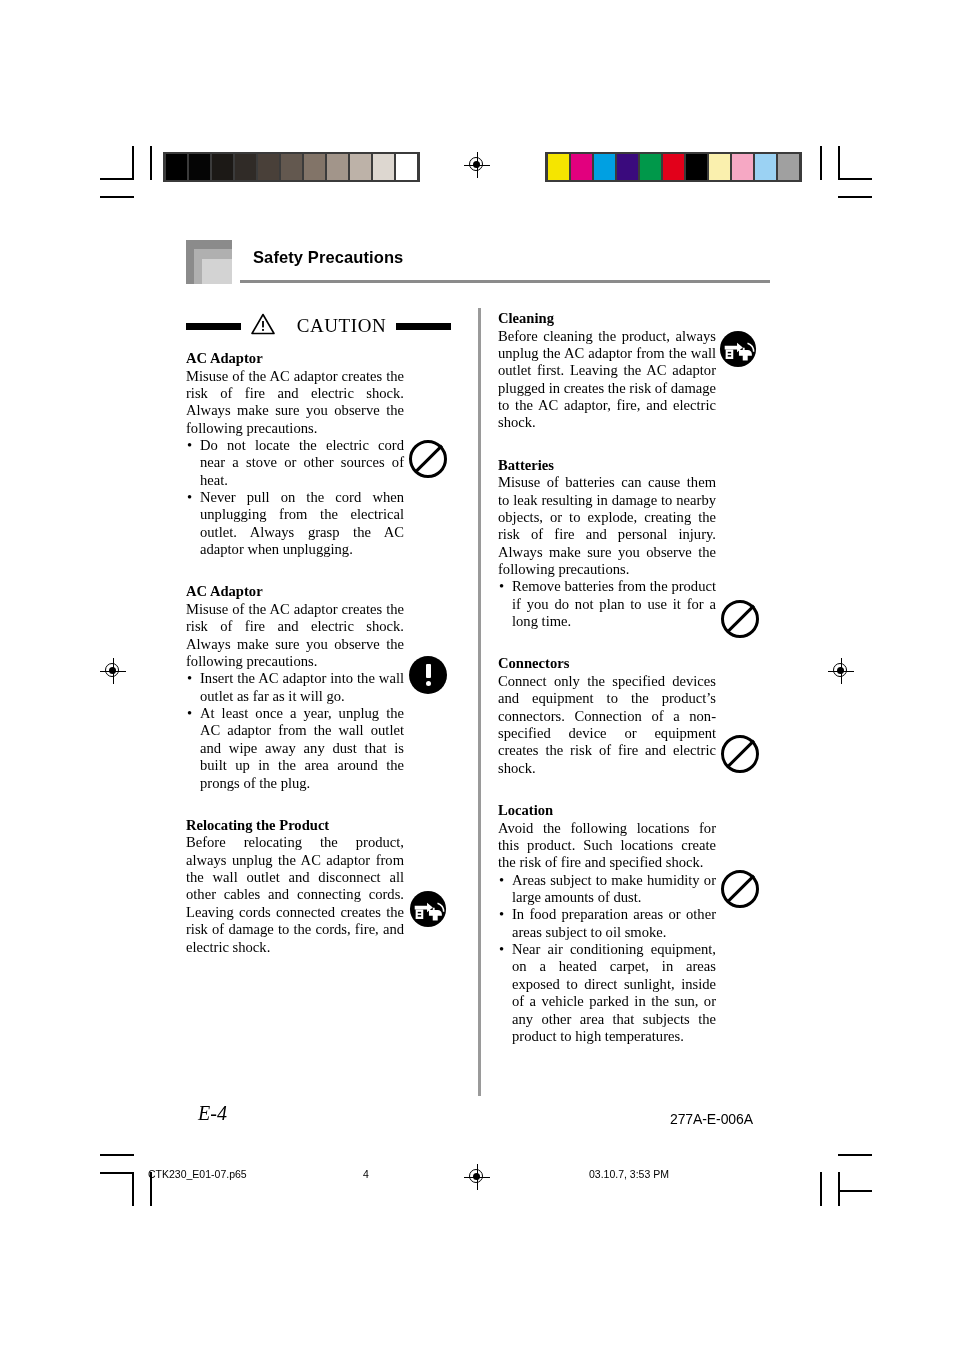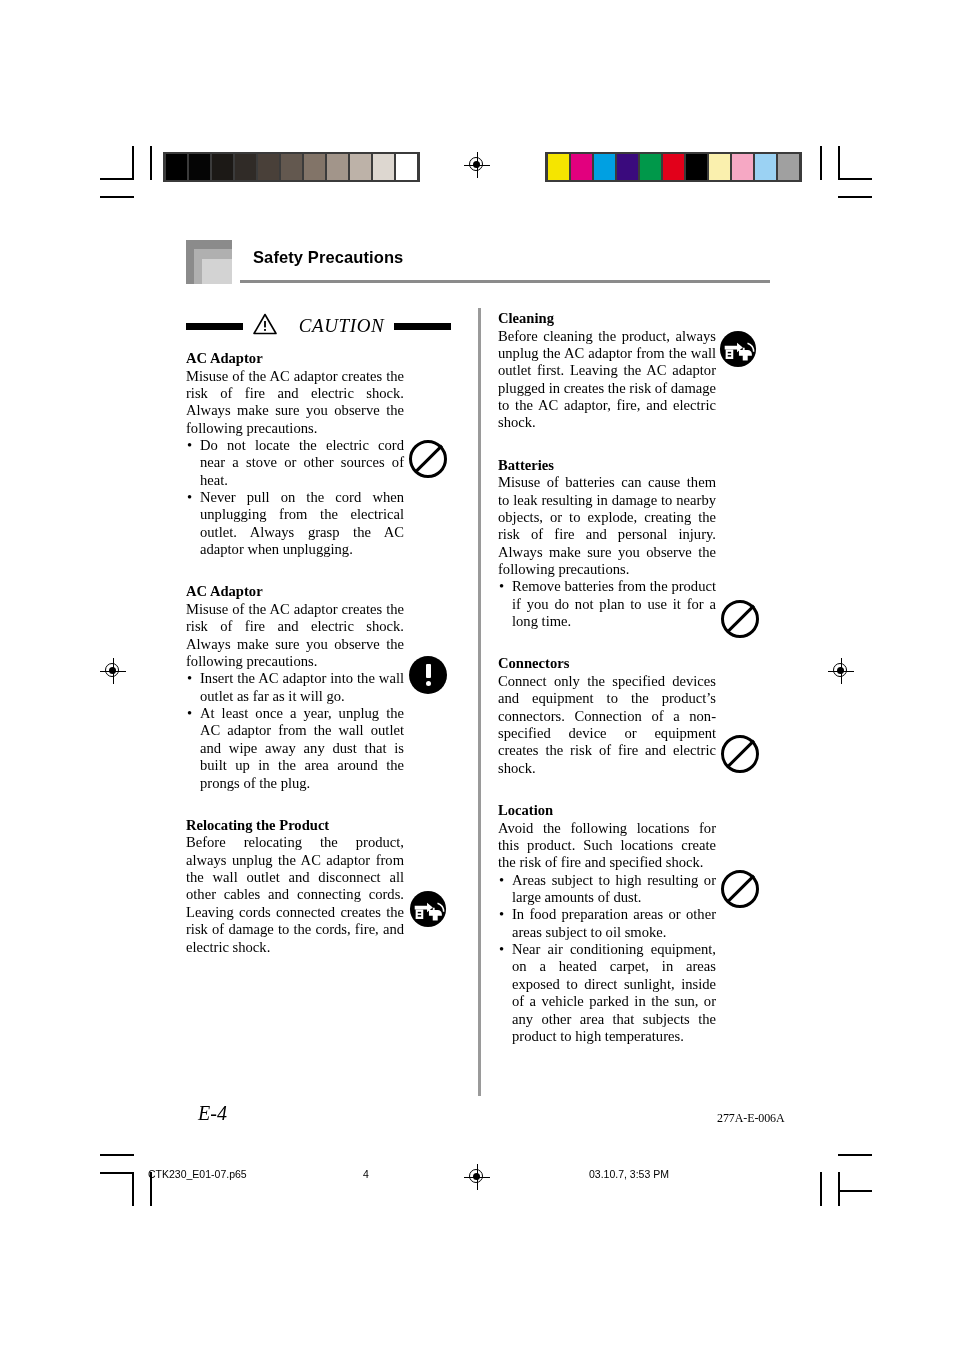--- a/index.html
+++ b/index.html
@@ -133,21 +133,20 @@
   .caution-mid {
     display: flex;
     align-items: center;
     flex: 0 0 auto;
   }
   .caution-label {
     font-family: "Liberation Serif", serif;
     font-size: 19px;
     letter-spacing: 0.6px;
     margin-left: 22px;
-    font-style: italic;
   }
 
   
   .col {
     position: absolute;
     width: 218px;
     font-size: 14.6px;
     line-height: 1.19;
     text-align: justify;
   }
@@ -253,24 +252,24 @@
   .footer-page {
     position: absolute;
     left: 198px;
     top: 1102px;
     font-family: "Liberation Serif", serif;
     font-style: italic;
     font-size: 20px;
   }
   .footer-code {
     position: absolute;
-    left: 717px;
+    left: 670px;
     top: 1111px;
-    font-family: Liberation Serif, serif;
-    font-size: 12px;
+    font-family: Liberation Sans, sans-serif;
+    font-size: 14px;
     letter-spacing: -0.1px;
   }
   .slug {
     position: absolute;
     font-family: "Liberation Sans", sans-serif;
     font-size: 10.5px;
     color: #000;
   }
   .slug-file { left: 148px; top: 1168px; }
   .slug-page { left: 363px; top: 1168px; }
@@ -421,21 +420,21 @@
 
   <div class="sect">
     <h3 class="sect-title">Connectors</h3>
     <p class="body-text">Connect only the specified devices and equipment to the product’s connectors. Connection of a non-specified device or equipment creates the risk of fire and electric shock.</p>
   </div>
 
   <div class="sect">
     <h3 class="sect-title">Location</h3>
     <p class="body-text">Avoid the following locations for this product. Such locations create the risk of fire and specified shock.</p>
     <ul class="bullets">
-      <li>Areas subject to high resulting or large amounts of dust.</li>
+      <li>Areas subject to make humidity or large amounts of dust.</li>
       <li>In food preparation areas or other areas subject to oil smoke.</li>
       <li>Near air conditioning equipment, on a heated carpet, in areas exposed to direct sunlight, inside of a vehicle parked in the sun, or any other area that subjects the product to high temperatures.</li>
     </ul>
   </div>
 
 </div>
 
 <div class="icon-abs" style="left:409px; top:440px;">
   <div class="icon-prohibit"></div>
 </div>

